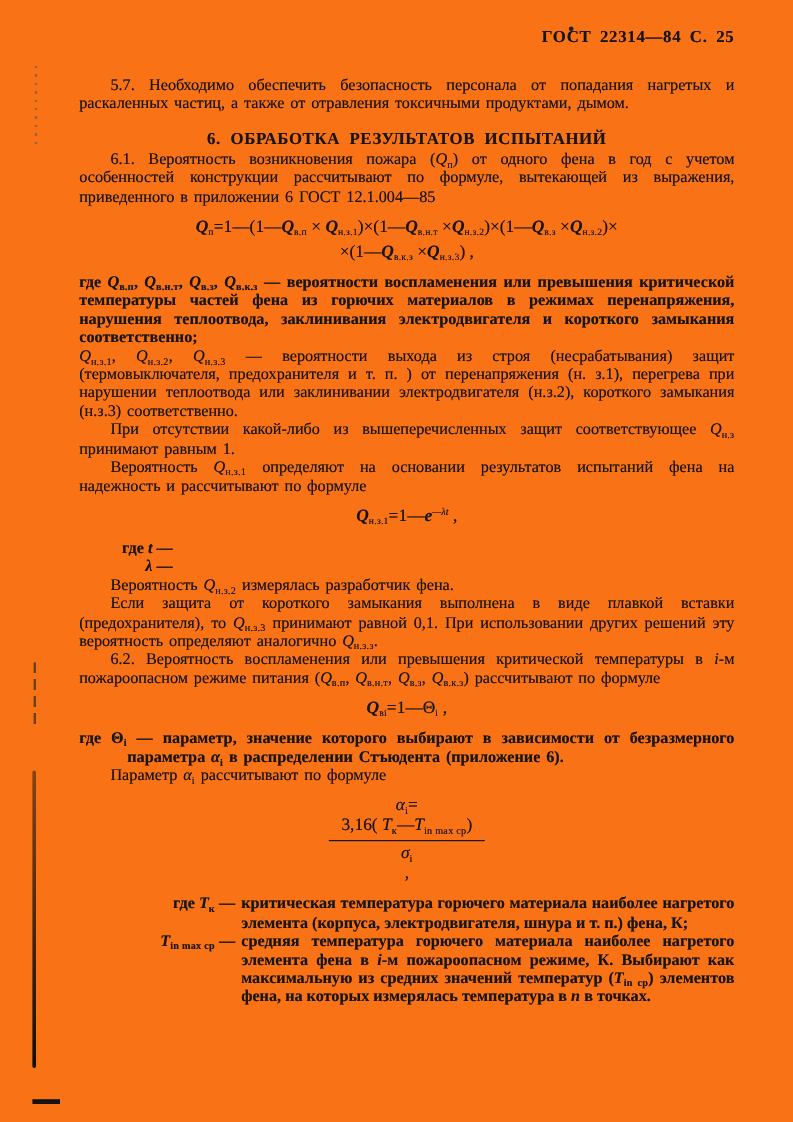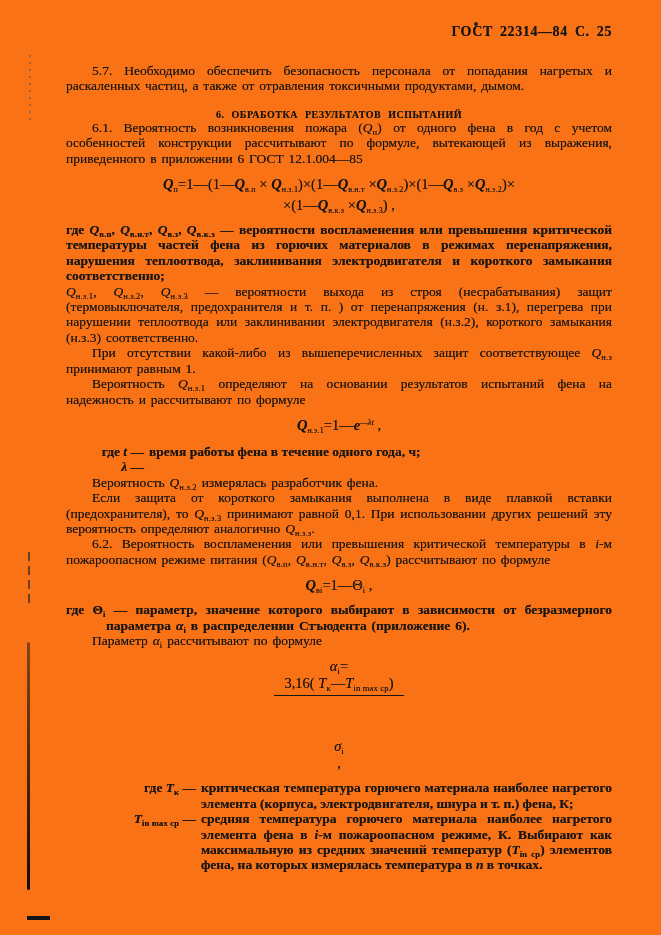--- a/index.html
+++ b/index.html
@@ -26,21 +26,21 @@
     margin:0;
     font-size:13.5px;
     line-height:15.4px;
     text-align:justify;
     word-spacing:1.5px;
   }
   .indent{text-indent:26px;}
   .heading{
     margin:15px 0 0 0;
     text-align:center;
-    font-size:10px;
+    font-size:14px;
     font-weight:bold;
     letter-spacing:.5px;
     word-spacing:4px;
   }
   .vr{font-style:italic;}
   sub{font-size:8.5px;line-height:0;vertical-align:-3px;letter-spacing:.2px;}
   sup{font-size:8.5px;line-height:0;vertical-align:5px;font-style:italic;}
   .formula{
     text-align:center;
     font-size:14.5px;
@@ -61,21 +61,21 @@
     text-indent:-40px;
   }
   .frac-formula{
     display:flex;justify-content:center;align-items:center;
     margin:10px 0 8px 0;
     font-size:14.5px;
     flex-direction:column;
   }
   .frac{display:inline-flex;flex-direction:column;align-items:center;margin:0 5px;}
   .frac .num{padding:0 10px 3px 10px;border-bottom:1.5px solid #161616;}
-  .frac .den{padding-top:2px;margin-top:40px;}
+  .frac .den{padding-top:2px;}
   .artifact{position:absolute;}
   #art-top-text{left:29px;top:55px;width:2px;height:70px;
     background:repeating-linear-gradient(180deg,#555 0 2px,transparent 2px 7px);opacity:.55;}
   #art-mid{left:28px;top:552px;width:2px;height:55px;
     background:repeating-linear-gradient(180deg,#2a2a2a 0 9px,transparent 9px 14px);opacity:.7;}
   #art-long{left:27px;top:642px;width:3px;height:248px;border-radius:2px;
     background:linear-gradient(180deg,rgba(20,20,20,.5),rgba(5,5,5,.95));}
   #art-dash{left:27px;top:916px;width:23px;height:4px;background:#141414;}
   #art-dot{left:474px;top:22px;width:4px;height:4px;background:#222;border-radius:50%;}
 </style>
@@ -110,21 +110,20 @@
     <p class="body mt8"><span>где </span><span class="vr">Q</span><sub>в.п</sub><span>, </span><span class="vr">Q</span><sub>в.н.т</sub><span>, </span><span class="vr">Q</span><sub>в.з</sub><span>, </span><span class="vr">Q</span><sub>в.к.з</sub><span> — вероятности воспламенения или превышения критической температуры частей фена из горючих материалов в режимах перенапряжения, нарушения теплоотвода, заклинивания электродвигателя и короткого замыкания соответственно;</span></p>
     <p class="body"><span class="vr">Q</span><sub>н.з.1</sub><span>, </span><span class="vr">Q</span><sub>н.з.2</sub><span>, </span><span class="vr">Q</span><sub>н.з.3</sub><span> — вероятности выхода из строя (несрабатывания) защит (термовыключателя, предохранителя и т. п. ) от перенапряжения (н. з.1), перегрева при нарушении теплоотвода или заклинивании электродвигателя (н.з.2), короткого замыкания (н.з.3) соответственно.</span></p>
     <p class="body indent"><span>При отсутствии какой-либо из вышеперечисленных защит соответствующее </span><span class="vr">Q</span><sub>н.з</sub><span> принимают равным 1.</span></p>
     <p class="body indent"><span>Вероятность </span><span class="vr">Q</span><sub>н.з.1</sub><span> определяют на основании результатов испытаний фена на надежность и рассчитывают по формуле</span></p>
 
     <div class="formula"><span class="vr">Q</span><sub>н.з.1</sub><span>=1—</span><span class="vr">e</span><sup>—λt</sup><span> ,</span></div>
 
     <div class="defs2 mt8">
       <div class="def-row">
         <span class="def-term"><span>где  </span><span class="vr">t</span><span> — </span></span>
-        <span class="def-desc"><span>время работы фена в течение одного года, ч;</span></span>
       </div>
       <div class="def-row">
         <span class="def-term"><span class="vr">λ</span><span> — </span></span>
       </div>
     </div>
 
     <p class="body indent"><span>Вероятность </span><span class="vr">Q</span><sub>н.з.2</sub><span> измерялась разработчик фена.</span></p>
     <p class="body indent"><span>Если защита от короткого замыкания выполнена в виде плавкой вставки (предохранителя), то </span><span class="vr">Q</span><sub>н.з.3</sub><span> принимают равной 0,1. При использовании других решений эту вероятность определяют аналогично </span><span class="vr">Q</span><sub>н.з.з</sub><span>.</span></p>
     <p class="body indent"><span>6.2. Вероятность воспламенения или превышения критической температуры в </span><span class="vr">i</span><span>-м пожароопасном режиме питания (</span><span class="vr">Q</span><sub>в.п</sub><span>, </span><span class="vr">Q</span><sub>в.н.т</sub><span>, </span><span class="vr">Q</span><sub>в.з</sub><span>, </span><span class="vr">Q</span><sub>в.к.з</sub><span>) рассчитывают по формуле</span></p>
 

